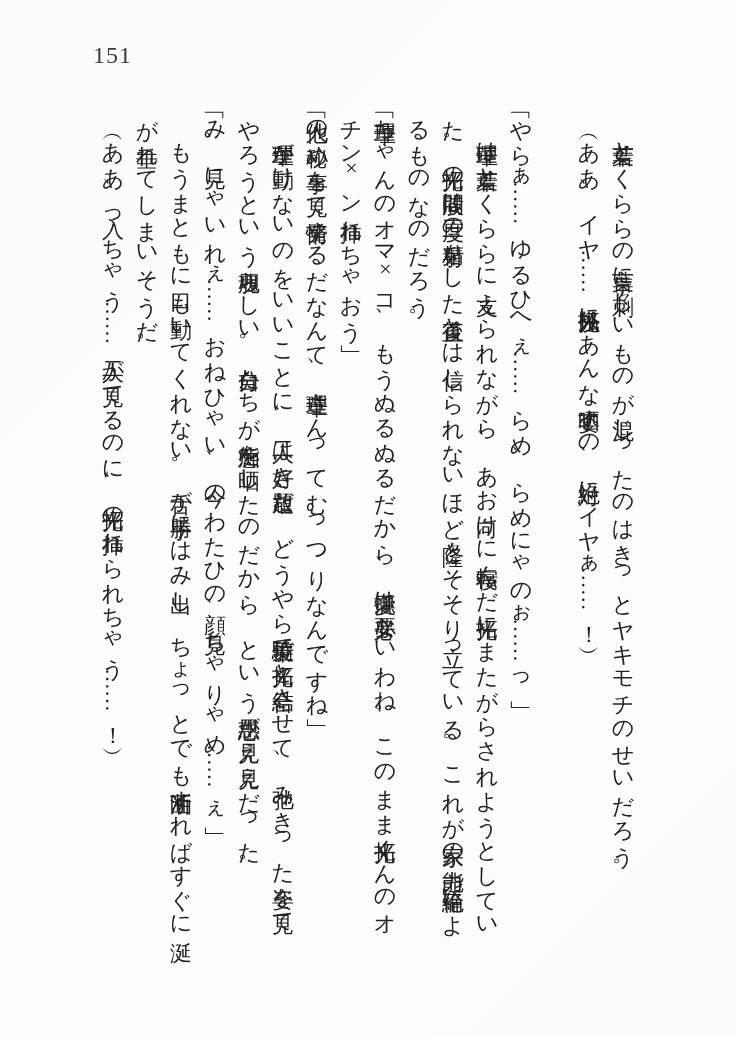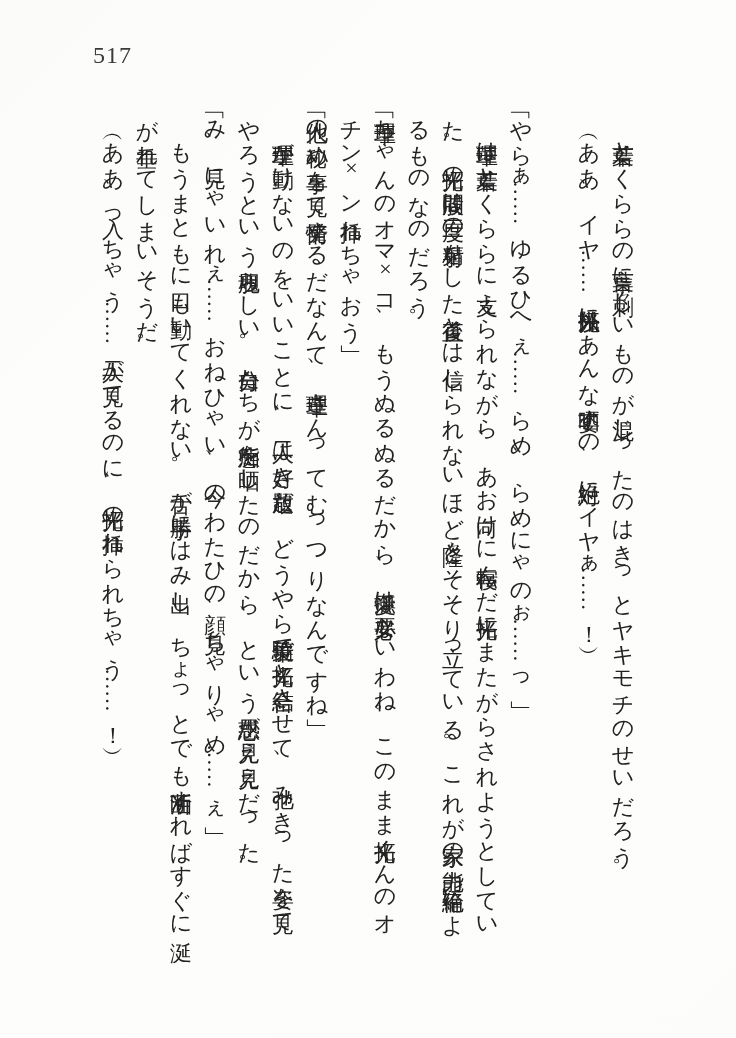--- a/index.html
+++ b/index.html
@@ -48,21 +48,21 @@
     text-indent: 1em;
   }
   .text-block p.blank {
     width: 34px;
   }
 </style>
 </head>
 <body>
 
 <div class="page">
-  <div class="page-number">517</div>
+  <div class="page-number">151</div>
 
   <div class="text-block">
     <p class="indent">若葉とくららの言葉に刺々しいものが混じったのはきっとヤキモチのせいだろう。</p>
     <p class="indent">（ああ、イヤ……拓光以外にあんな姿晒すの、絶対にイヤぁ……！）</p>
     <p class="blank"></p>
     <p>「やらぁ……ゆるひへぇ……らめ、らめにゃのぉ……っ」</p>
     <p class="indent">理華は若葉とくららに支えられながら、あお向けに寝転んだ拓光にまたがらされようとしていた。拓光の股間は三度の射精をした直後とは信じられないほど隆々とそそり立っている。これが宗家の能力、「絶倫」によるものなのだろう。</p>
     <p>「理華ちゃんのオマ×コ、もうぬるぬるだから、愛撫は必要ないわね。このまま拓光くんのオチン×ン挿れちゃおう」</p>
     <p>「他人の秘め事を見て発情するだなんて、理華さんってむっつりなんですね」</p>
     <p class="indent">理華が動けないのをいいことに、二人は好き放題だ。どうやら騎乗位で拓光と結合させて、弛みきった姿を見てやろうという魂胆らしい。自分たちが痴態を晒したのだから、という思惑が見え見えだった。</p>

